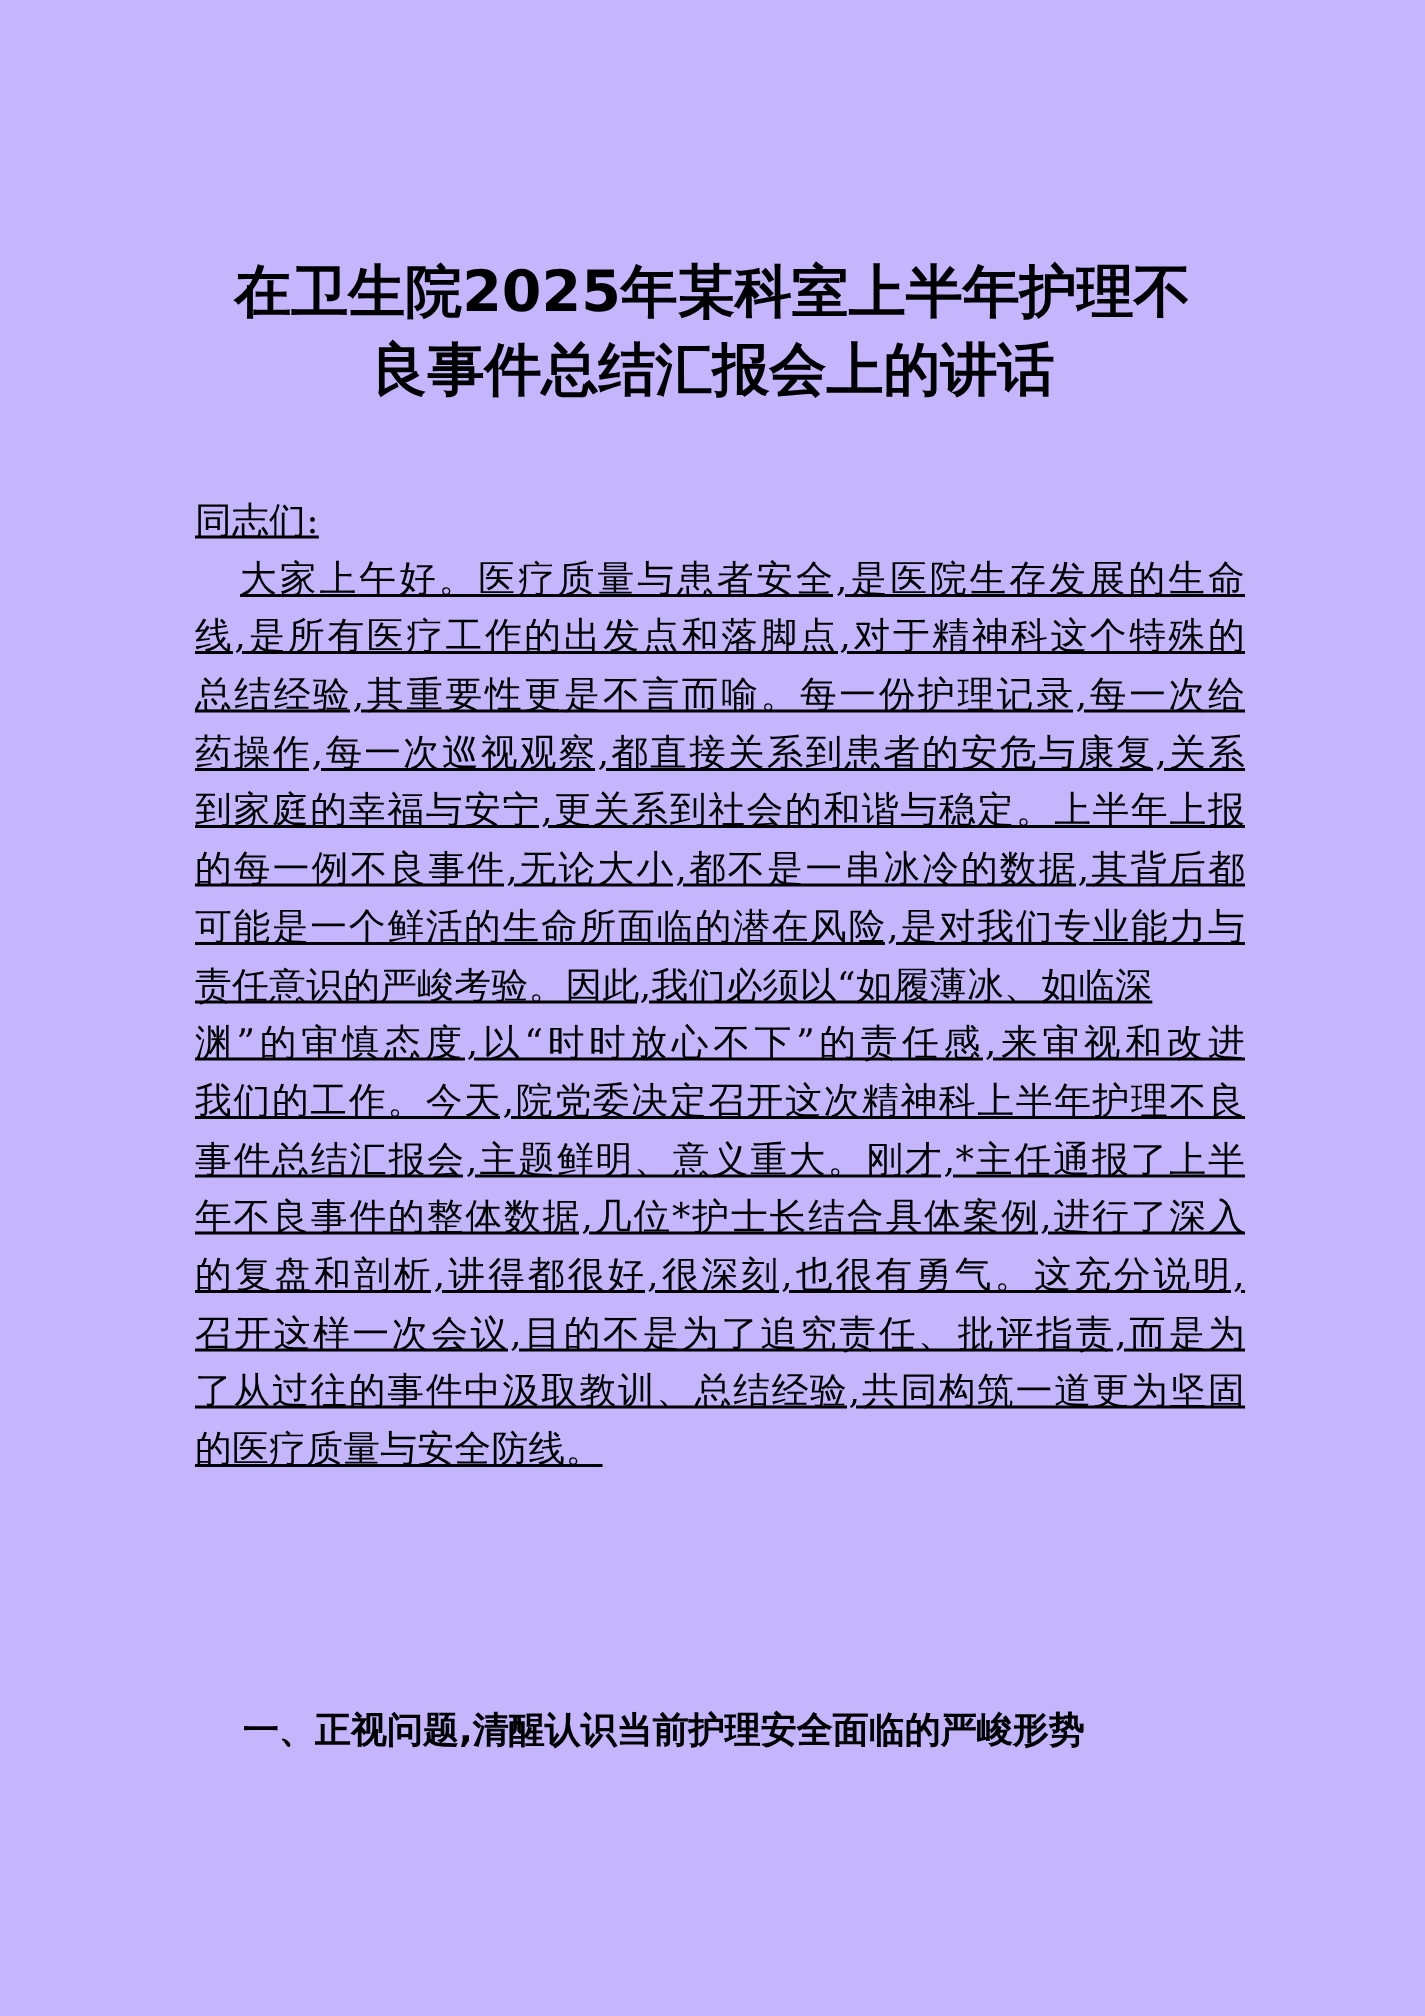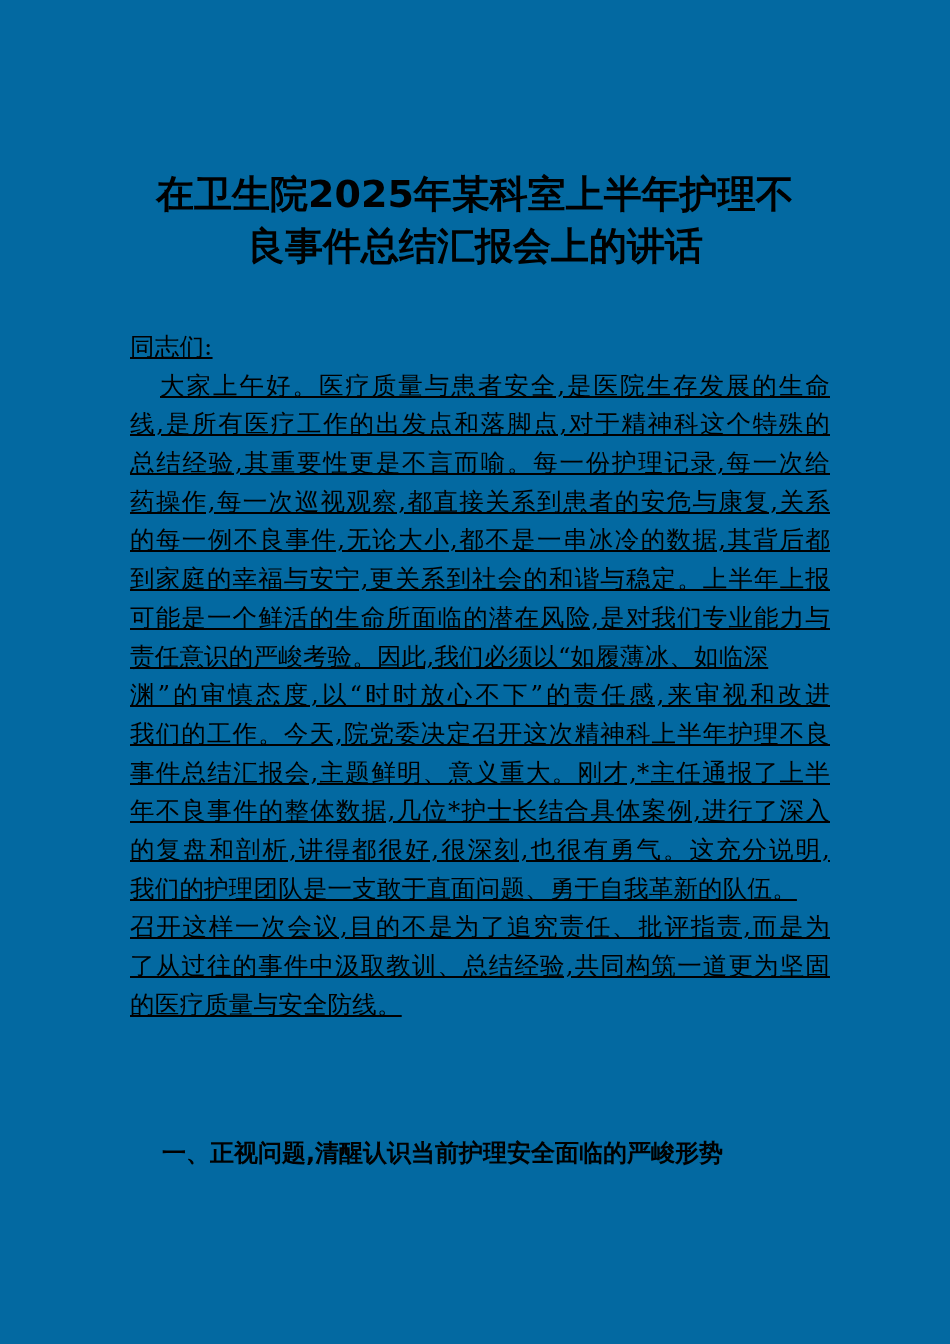--- a/index.html
+++ b/index.html
@@ -13,21 +13,21 @@
       position: relative;
       overflow: hidden;
       color: #000000;
       font-family: "DejaVu Serif", "Liberation Serif", serif;
     }
     .page {
       position: absolute;
       left: 0; top: 0;
       width: 950px;
       height: 1344px;
-      background: #0369a1;
+      background: #c4b5fd;
     }
     .title {
       position: absolute;
       left: 100px;
       width: 750px;
       top: 168px;
       text-align: center;
       font-family: "DejaVu Sans", "Liberation Sans", sans-serif;
       font-weight: bold;
       font-size: 38px;
@@ -87,30 +87,29 @@
   </div>
 
   <div class="body">
     <span class="line salutation">同志们:</span>
 
     <div>
       <span class="line indent">大家上午好。医疗质量与患者安全,是医院生存发展的生命</span>
       <span class="line">线,是所有医疗工作的出发点和落脚点,对于精神科这个特殊的</span>
       <span class="line">总结经验,其重要性更是不言而喻。每一份护理记录,每一次给</span>
       <span class="line">药操作,每一次巡视观察,都直接关系到患者的安危与康复,关系</span>
+      <span class="line">到家庭的幸福与安宁,更关系到社会的和谐与稳定。上半年上报</span>
       <span class="line">的每一例不良事件,无论大小,都不是一串冰冷的数据,其背后都</span>
-      <span class="line">到家庭的幸福与安宁,更关系到社会的和谐与稳定。上半年上报</span>
       <span class="line">可能是一个鲜活的生命所面临的潜在风险,是对我们专业能力与</span>
       <span class="line last">责任意识的严峻考验。因此,我们必须以“如履薄冰、如临深</span>
       <span class="line">渊”的审慎态度,以“时时放心不下”的责任感,来审视和改进</span>
       <span class="line">我们的工作。今天,院党委决定召开这次精神科上半年护理不良</span>
       <span class="line">事件总结汇报会,主题鲜明、意义重大。刚才,*主任通报了上半</span>
       <span class="line">年不良事件的整体数据,几位*护士长结合具体案例,进行了深入</span>
       <span class="line">的复盘和剖析,讲得都很好,很深刻,也很有勇气。这充分说明,</span>
-      <span class="line last">我们的护理团队是一支敢于直面问题、勇于自我革新的队伍。</span>
       <span class="line">召开这样一次会议,目的不是为了追究责任、批评指责,而是为</span>
       <span class="line">了从过往的事件中汲取教训、总结经验,共同构筑一道更为坚固</span>
       <span class="line last">的医疗质量与安全防线。</span>
     </div>
   </div>
 
   <div class="heading">一、正视问题,清醒认识当前护理安全面临的严峻形势</div>
 
 </div>
 

